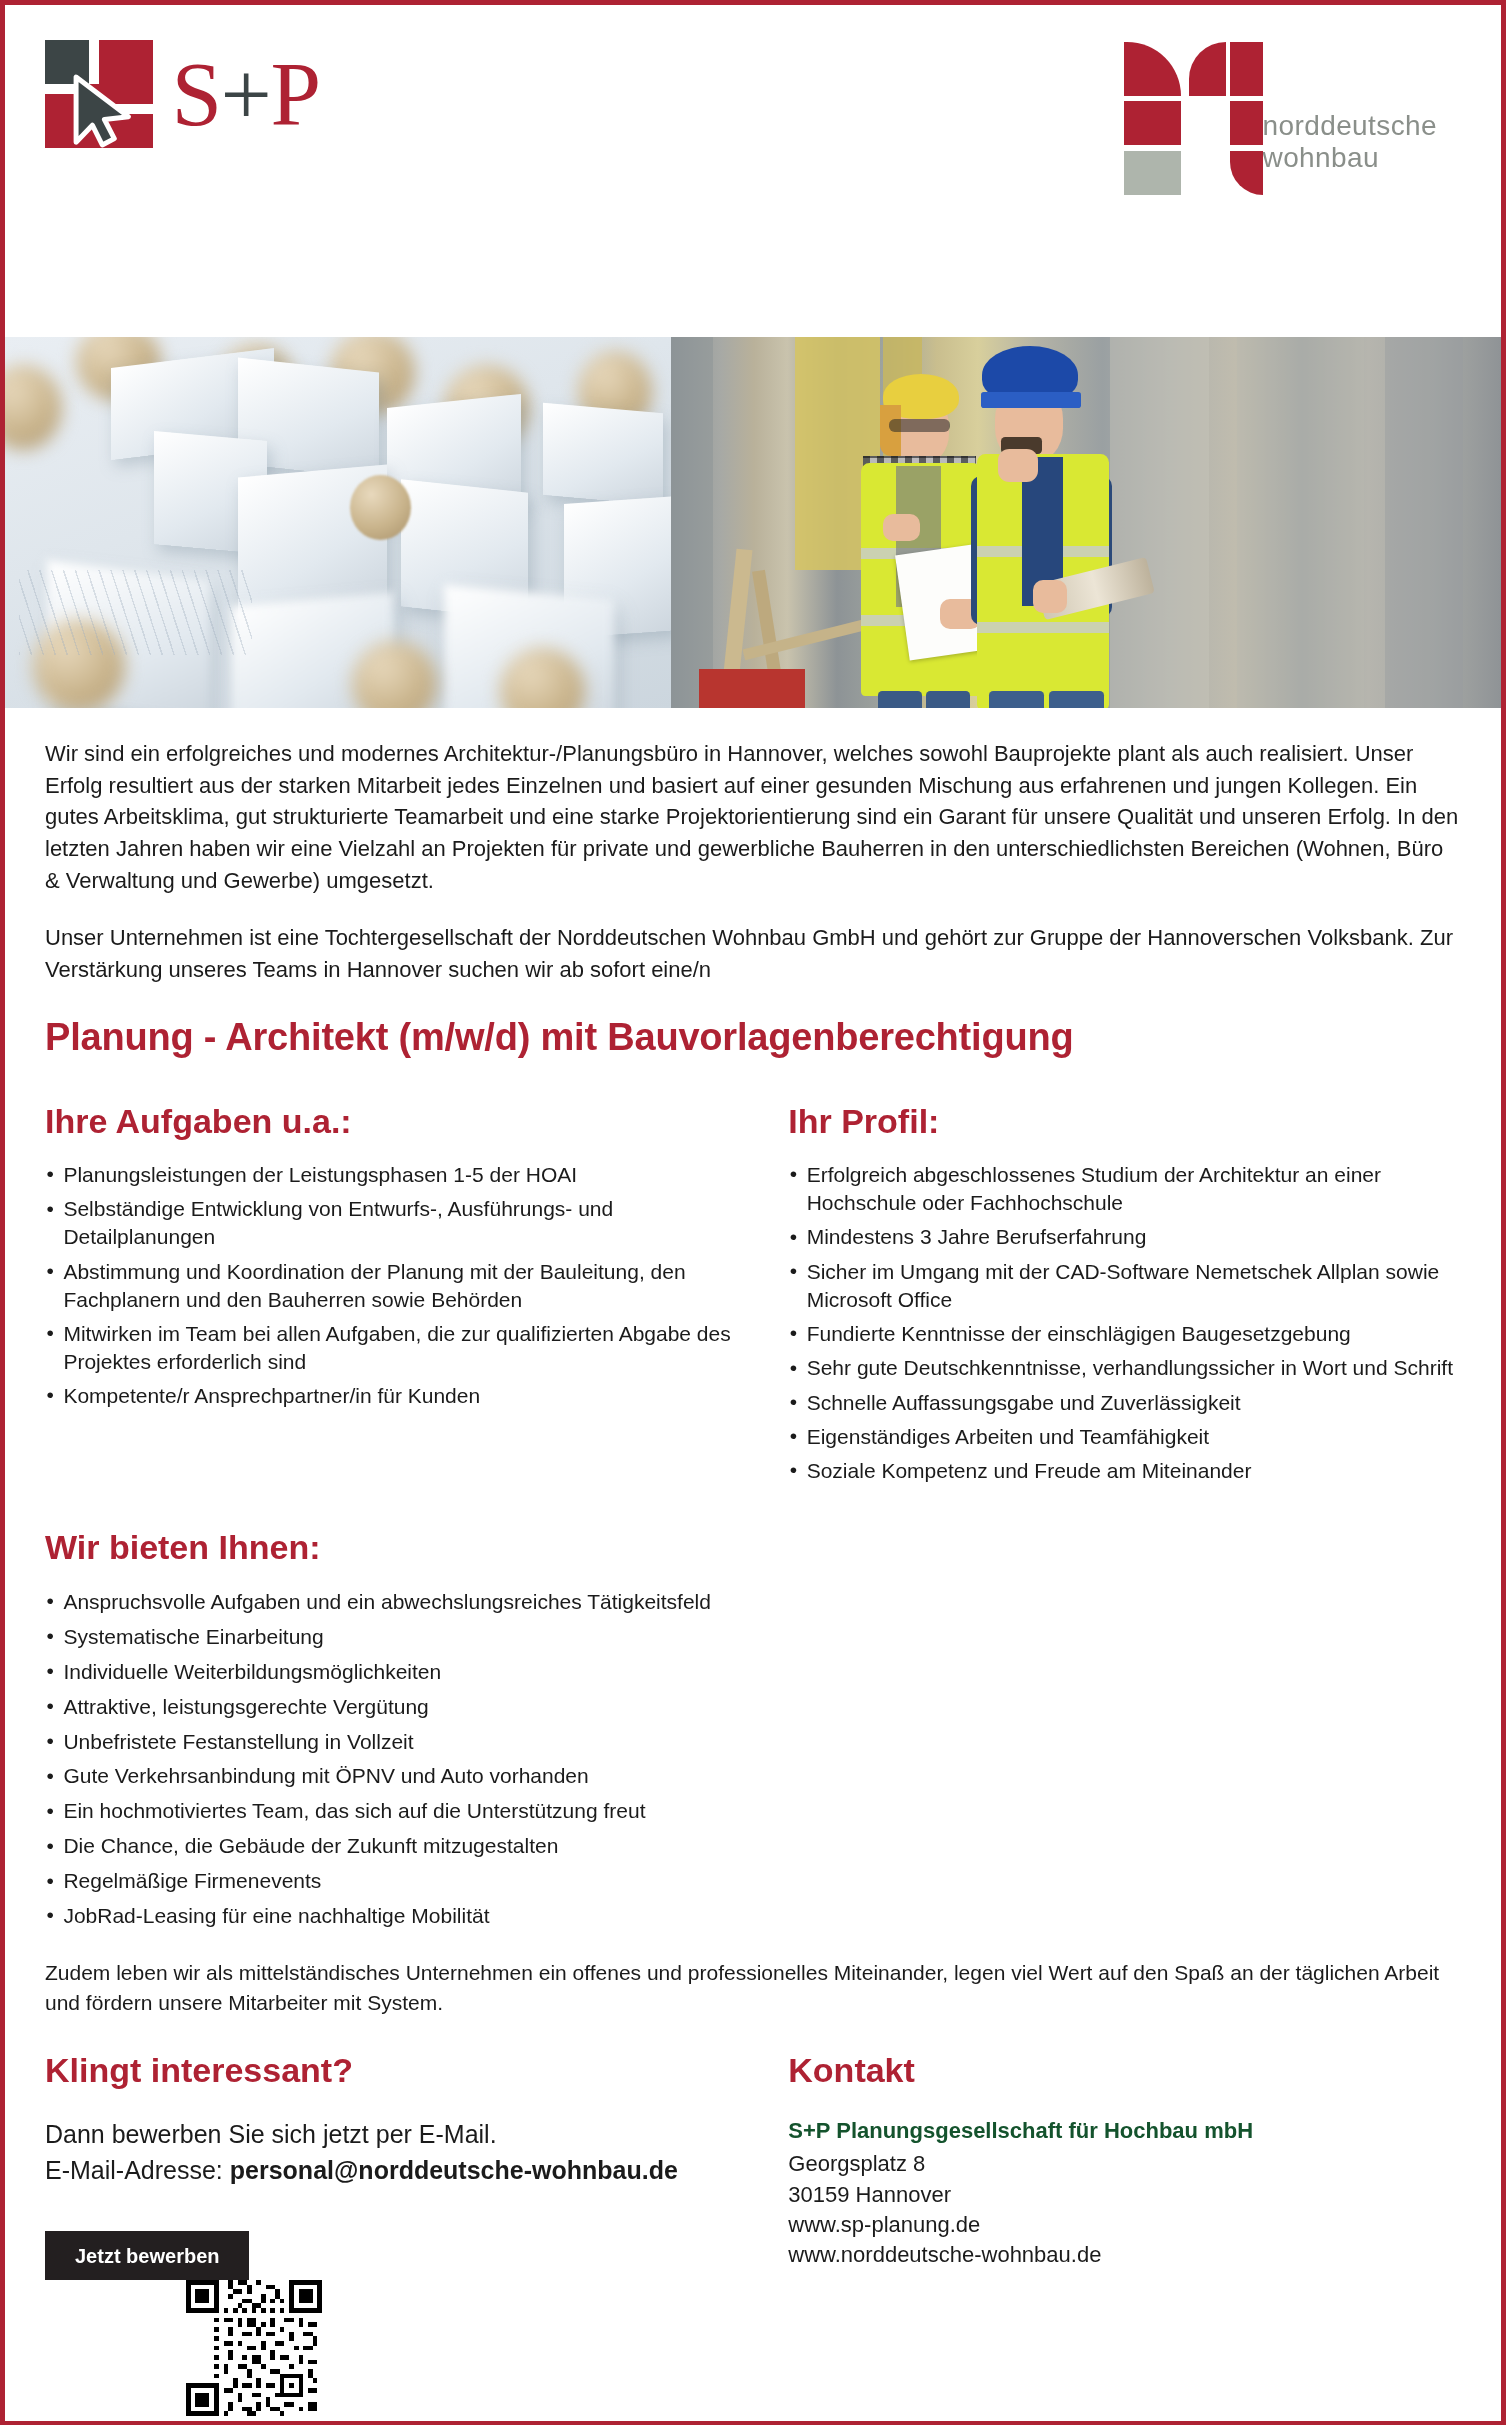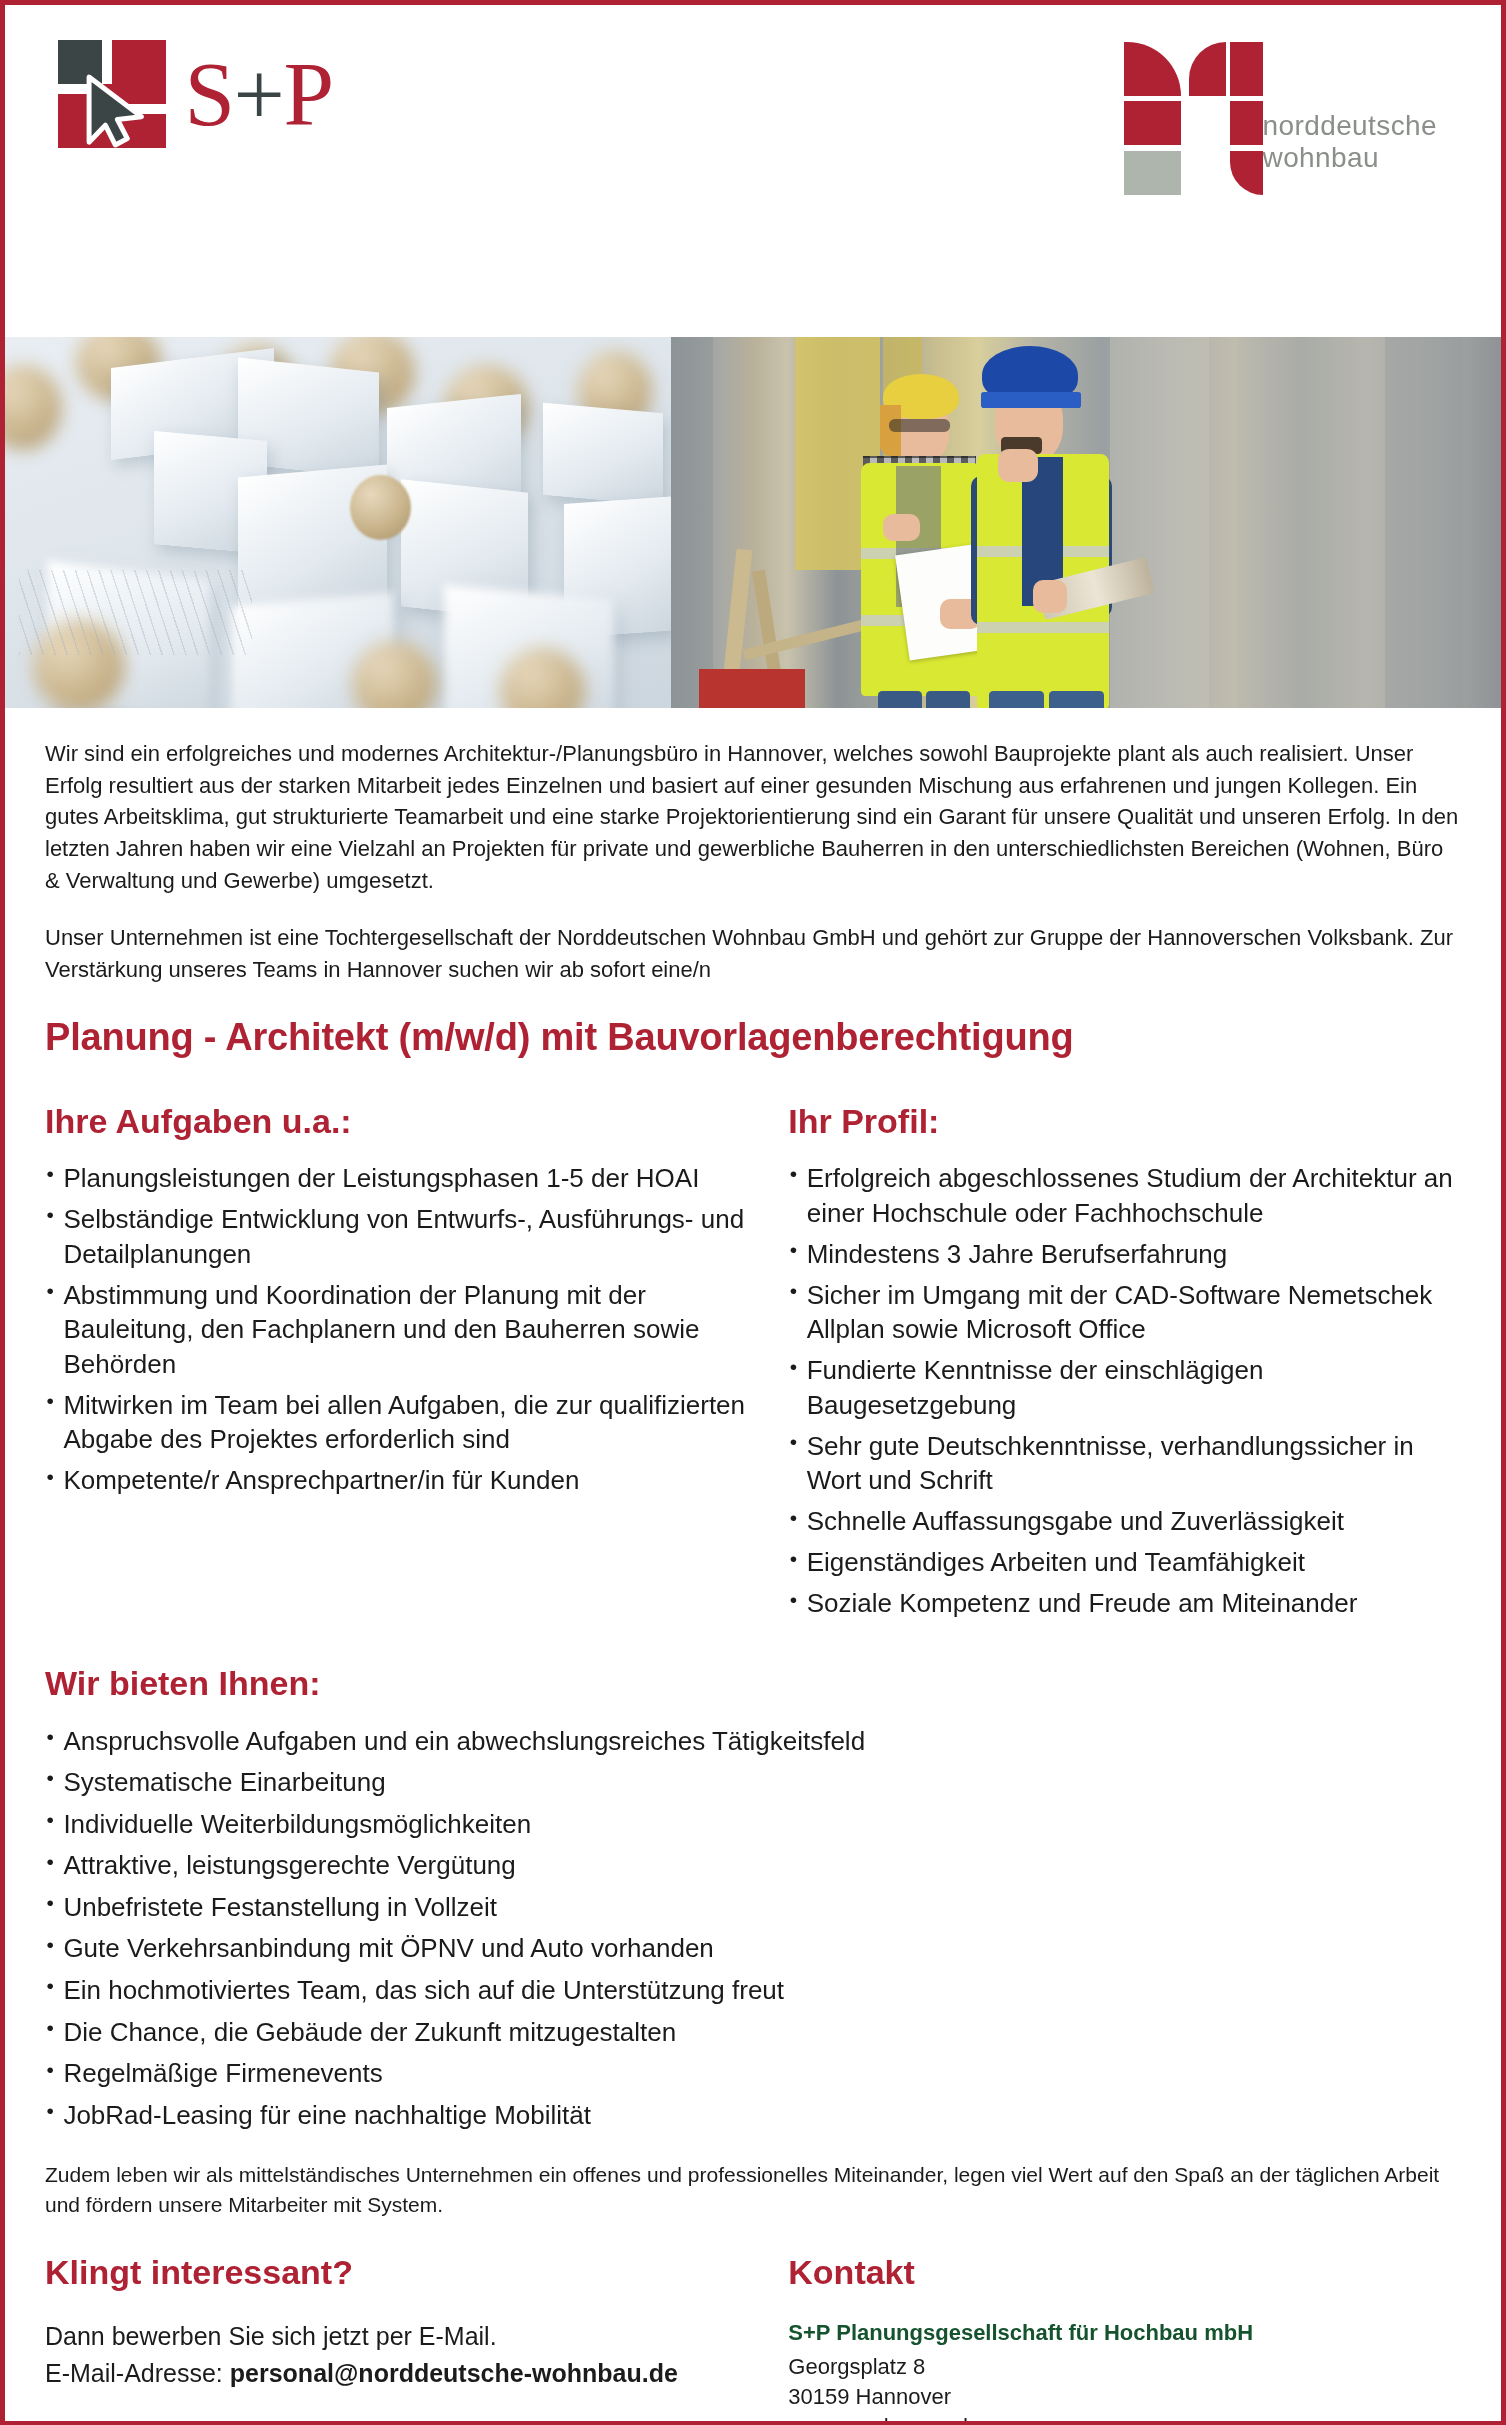--- a/index.html
+++ b/index.html
@@ -21,21 +21,21 @@
     background: #ffffff;
     border: 5px solid #AE2233;
     overflow: hidden;
   }
 
   
   .header {
     position: relative;
     height: 332px;
     box-sizing: border-box;
-    padding: 31px 40px 0 53px;
+    padding: 31px 40px 0 40px;
     display: flex;
     align-items: flex-start;
     justify-content: space-between;
   }
 
   
   .sp-logo {
     display: flex;
     align-items: center;
     gap: 18.4px;
@@ -221,21 +221,21 @@
 
   ul.bul {
     margin: 0;
     padding: 0;
     list-style: none;
   }
   ul.bul li {
     position: relative;
     padding-left: 18.4px;
     margin-bottom: 6.4px;
-    font-size: 26px;
+    font-size: 21px;
     line-height: 1.33;
     color: #1b1b1b;
   }
   ul.bul li::before {
     content: "\2022";
     position: absolute;
     left: 1.4px;
     top: -0.7px;
     font-size: 21px;
     color: #1b1b1b;

